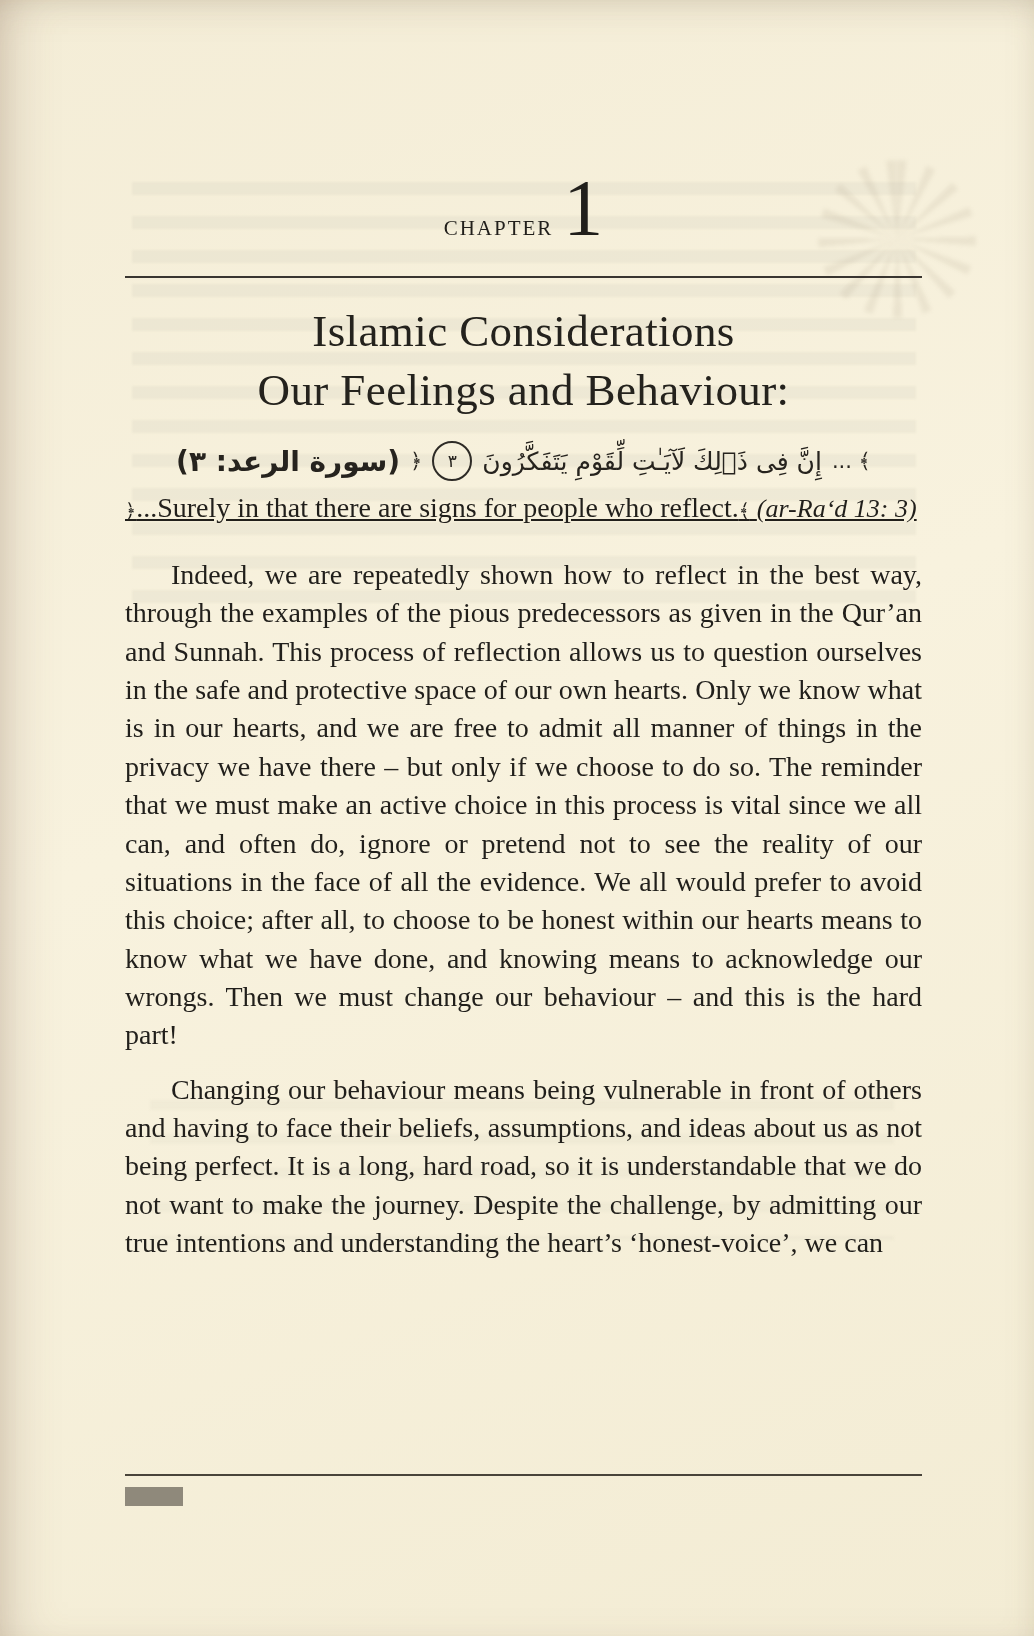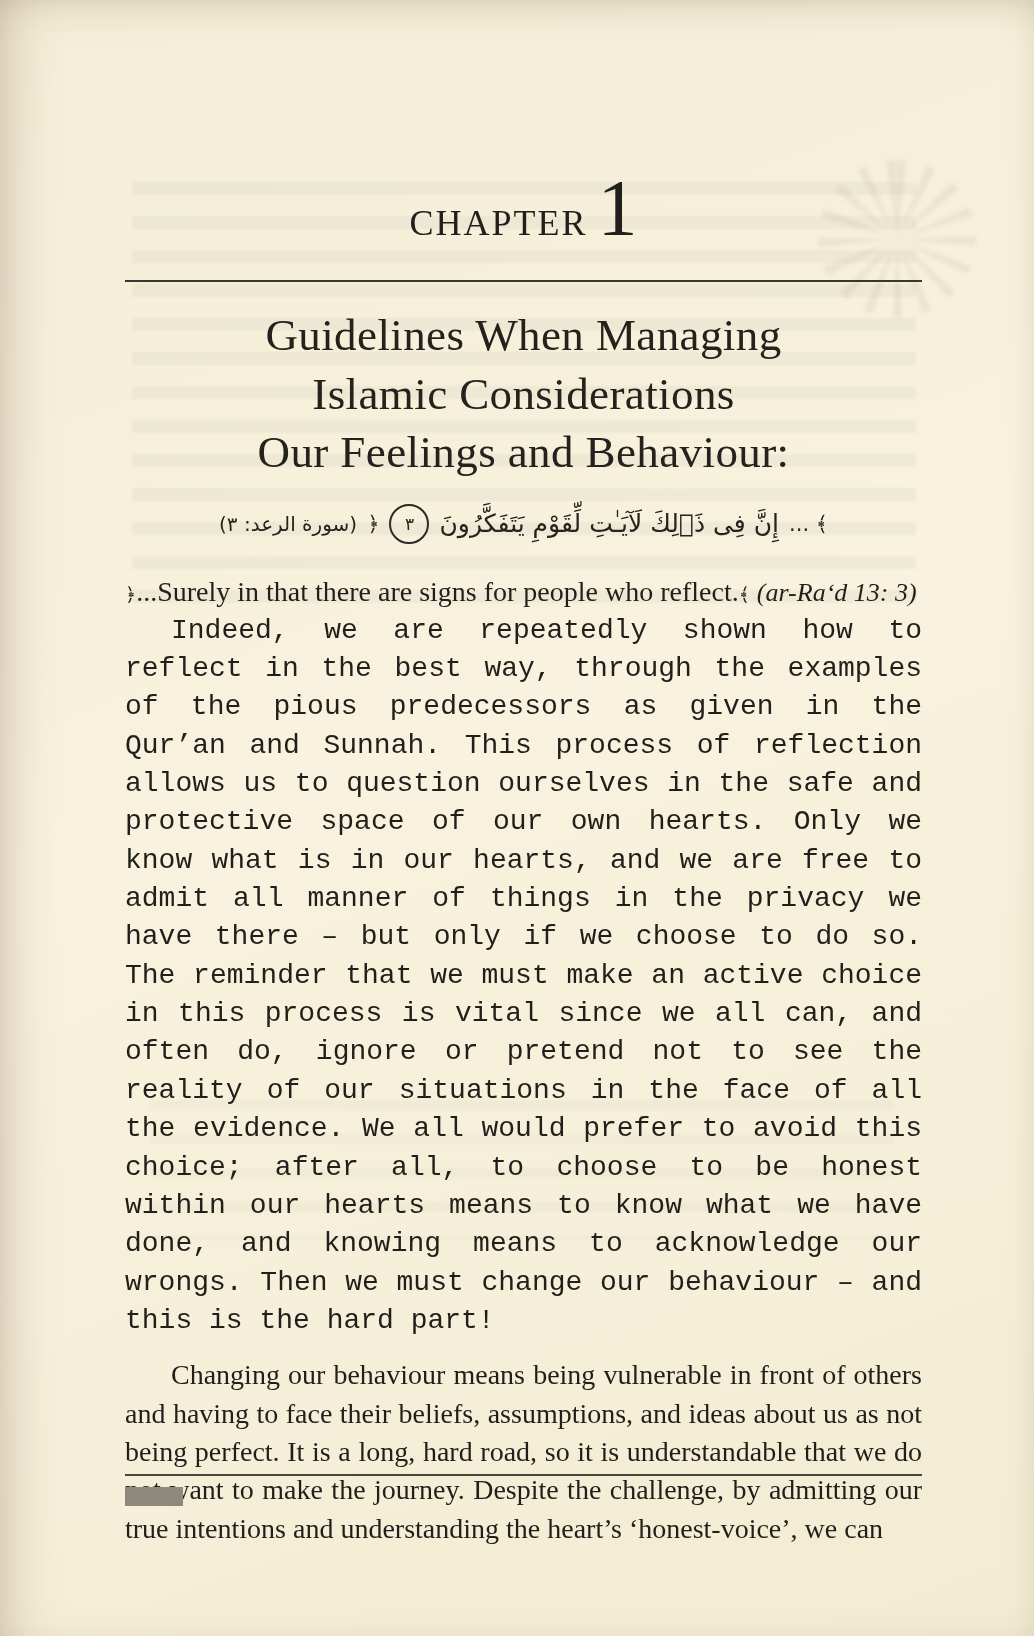--- a/index.html
+++ b/index.html
@@ -41,21 +41,21 @@
   .content { position:absolute; left:125px; right:112px; top:0; }
 
   .chapter-heading {
     margin-top:176px;
     text-align:center;
     line-height:1;
     white-space:nowrap;
   }
   .chapter-label {
     font-variant:small-caps;
-    font-size:51px;
+    font-size:30px;
     letter-spacing:2px;
     text-transform:lowercase;
     font-family:Liberation Serif, serif;
   }
   .chapter-number {
     font-size:80px;
     line-height:0.8;
     margin-left:10px;
     vertical-align:baseline;
   }
@@ -96,36 +96,37 @@
     color:#26231e;
   }
   .ayah-circle {
     width:36px; height:36px;
     border:2px solid #2e2b26;
     border-radius:50%;
     display:flex; align-items:center; justify-content:center;
     font-size:17px;
     flex:0 0 auto;
   }
-  .surah-citation { font-size:20px; }
+  .surah-citation { font-size:28px;font-weight:bold; }
   .ornate-mark { font-size:21px; }
   .translation {
-    margin-top:32px;
+    margin-top:11px;
     font-size:28px;
+    text-decoration:underline;
   }
   .translation .ornate-mark { font-family:"DejaVu Sans", sans-serif; font-size:19px; }
   .translation .citation { font-style:italic; font-size:26px; }
   .body-par {
     margin:16px 0 0 0;
     font-size:28px;
     line-height:1.37;
     text-align:justify;
     text-indent:46px;
   }
-  .body-par.first { margin-top:4px;font-family:Liberation Mono, monospace; }
+  .body-par.first { margin-top:32px; }
   .footer-rule {
     position:absolute; left:125px; right:112px; top:1474px;
     border:none; border-top:2px solid #49443a; margin:0;
   }
   .footer-tab {
     position:absolute; left:125px; top:1487px;
     width:58px; height:19px;
     background:#8f897b;
   }
 </style>
@@ -140,21 +141,20 @@
 
   <div class="content">
 
     <div class="chapter-heading">
       <span class="chapter-label">Chapter</span><span class="chapter-number">1</span>
     </div>
 
     <hr class="divider">
 
     <div class="page-title">
-      <div>Guidelines When Managing</div>
       <div>Islamic Considerations</div>
       <div>Our Feelings and Behaviour:</div>
     </div>
 
 
     <div class="arabic-line" dir="rtl">
       <span class="ornate-mark">﴾ ...</span>
       <span>إِنَّ فِى ذَٙلِكَ لَآيَـٰتِ لِّقَوْمِ يَتَفَكَّرُونَ</span>
       <span class="ayah-circle">٣</span>
       <span class="ornate-mark">﴿</span>

